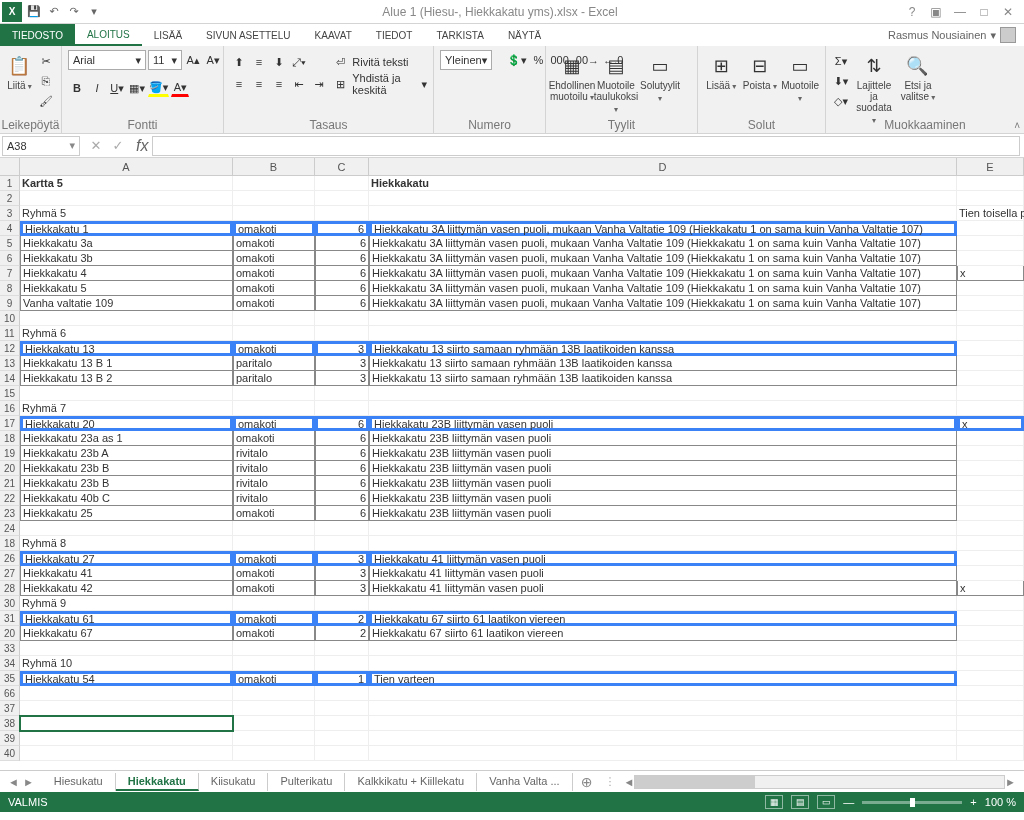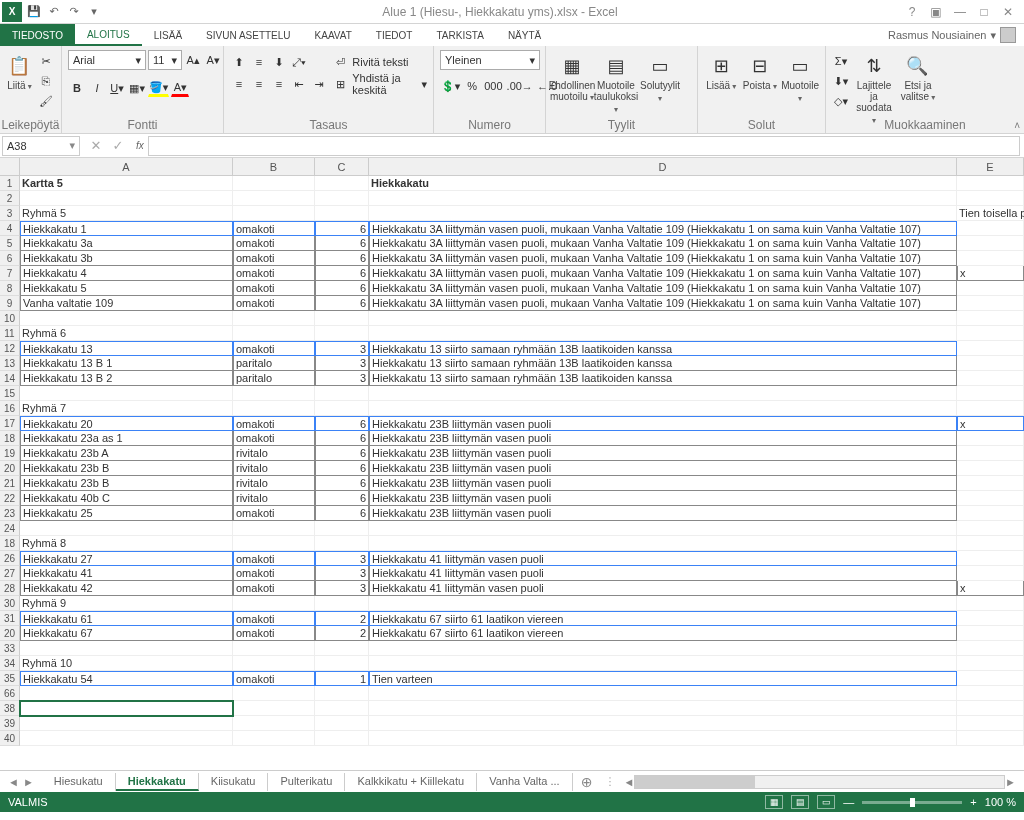--- a/index.html
+++ b/index.html
@@ -25,33 +25,33 @@
 .big-btn .label{font-size:10px;color:#444;text-align:center;line-height:1.1}
 .small-btns{display:flex;flex-direction:column;gap:2px;padding-top:2px}
 .small-row{display:flex;gap:2px;align-items:center;height:20px}
 .small-btn{min-width:18px;height:18px;display:flex;align-items:center;justify-content:center;font-size:11px;border:1px solid transparent}
 .combo{height:20px;border:1px solid #ababab;background:#fff;padding:0 4px;display:flex;align-items:center;font-size:11px}
 .collapse-btn{position:absolute;bottom:2px;right:4px;font-size:10px;color:#777}
 .namebox-row{height:24px;display:flex;align-items:center;border-bottom:1px solid #d4d4d4;background:#fff}
 .namebox{width:78px;height:20px;border:1px solid #ccc;margin:0 2px;padding:0 4px;display:flex;align-items:center;background:#fff;font-size:11px}
 .fx-btns{display:flex;gap:2px;margin:0 4px;color:#aaa}
 .fx-btn{width:20px;text-align:center;font-size:13px}
-.fx-label{font-style:italic;font-size:10px;margin:0 4px;color:#666}
+.fx-label{font-style:italic;font-size:16px;margin:0 4px;color:#666}
 .formula-bar{flex:1;height:20px;border:1px solid #ccc;margin-right:4px;padding:0 4px;background:#fff}
 .grid-area{position:relative;height:612px;overflow:hidden;background:#fff}
 .col-headers{display:flex;height:18px;background:#f0f0f0;border-bottom:1px solid #ccc}
 .corner{width:20px;border-right:1px solid #ccc;background:#f0f0f0}
 .col-header{border-right:1px solid #ccc;text-align:center;font-size:11px;color:#555;display:flex;align-items:center;justify-content:center;background:#f0f0f0}
 .row-header{width:20px;border-right:1px solid #ccc;border-bottom:1px solid #ddd;text-align:center;font-size:10px;color:#555;background:#f0f0f0;display:flex;align-items:center;justify-content:center}
 .grid-row{display:flex;height:15px}
 .cell{border-right:1px solid #eee;border-bottom:1px solid #eee;padding:0 2px;font-size:11px;white-space:nowrap;overflow:visible;display:flex;align-items:center;position:relative}
 .cell.b{font-weight:bold}
 .cell.right{justify-content:flex-end}
 .cell.boxed{border:1px solid #888;border-top:none}
-.cell.boxed-top{border:1px solid #3b82f6}
+.cell.boxed-top{border:3px solid #3b82f6}
 .cell.selected{outline:2px solid #217346;outline-offset:-1px;z-index:5;background:#fff}
 .sheet-tabs{height:22px;display:flex;align-items:center;background:#fff;border-top:1px solid #ccc;font-size:11px}
 .tab-nav{padding:0 8px;color:#888;display:flex;gap:4px}
 .sheet-tab{padding:2px 12px;border-right:1px solid #ccc;color:#666;background:#fff}
 .sheet-tab.active{color:#217346;font-weight:bold;border-bottom:2px solid #217346}
 .add-sheet{padding:0 8px;color:#888;font-size:14px}
 .hscroll{flex:1;margin:0 8px;height:14px;display:flex;align-items:center}
 .hscroll-track{flex:1;height:14px;background:#f0f0f0;border:1px solid #ccc;position:relative}
 .hscroll-thumb{position:absolute;left:0;width:120px;height:100%;background:#cdcdcd}
 .statusbar{height:20px;background:#217346;color:#fff;display:flex;align-items:center;padding:0 8px;font-size:11px}
@@ -162,21 +162,21 @@
       </div>
       <div class="small-btns" style="margin-left:4px">
         <div class="small-row"><span>⏎</span>&nbsp;<span>Rivitä teksti</span></div>
         <div class="small-row"><span>⊞</span>&nbsp;<span>Yhdistä ja keskitä</span>▾</div>
       </div>
     </div>
     <div class="ribbon-group-label">Tasaus</div>
   </div>
 
   <div class="ribbon-group" style="width:112px">
-    <div class="ribbon-content" style="flex-direction:column;gap:6px">
+    <div class="ribbon-content" style="gap:14px">
       <div class="combo" style="width:100px">
           <span>Yleinen</span>
           <span style="margin-left:auto">▾</span>
         </div>
       <div class="small-row">
         <div class="small-btn">💲▾</div>
         <div class="small-btn">%</div>
         <div class="small-btn">000</div>
         <div class="small-btn">.00→</div>
         <div class="small-btn">←.0</div>
@@ -532,20 +532,28 @@
       <div class="grid-row">
         <div class="row-header">35</div>
         <div class="cell cA boxed-top">Hiekkakatu 54</div>
         <div class="cell cB boxed-top">omakoti</div>
         <div class="cell cC right boxed-top">1</div>
         <div class="cell cD boxed-top">Tien varteen</div>
         <div class="cell cE"></div>
       </div>
       <div class="grid-row">
         <div class="row-header">66</div>
+        <div class="cell cA"></div>
+        <div class="cell cB"></div>
+        <div class="cell cC"></div>
+        <div class="cell cD"></div>
+        <div class="cell cE"></div>
+      </div>
+      <div class="grid-row">
+        <div class="row-header">37</div>
         <div class="cell cA"></div>
         <div class="cell cB"></div>
         <div class="cell cC"></div>
         <div class="cell cD"></div>
         <div class="cell cE"></div>
       </div>
       <div class="grid-row">
         <div class="row-header">38</div>
         <div class="cell cA selected"></div>
         <div class="cell cB"></div>

